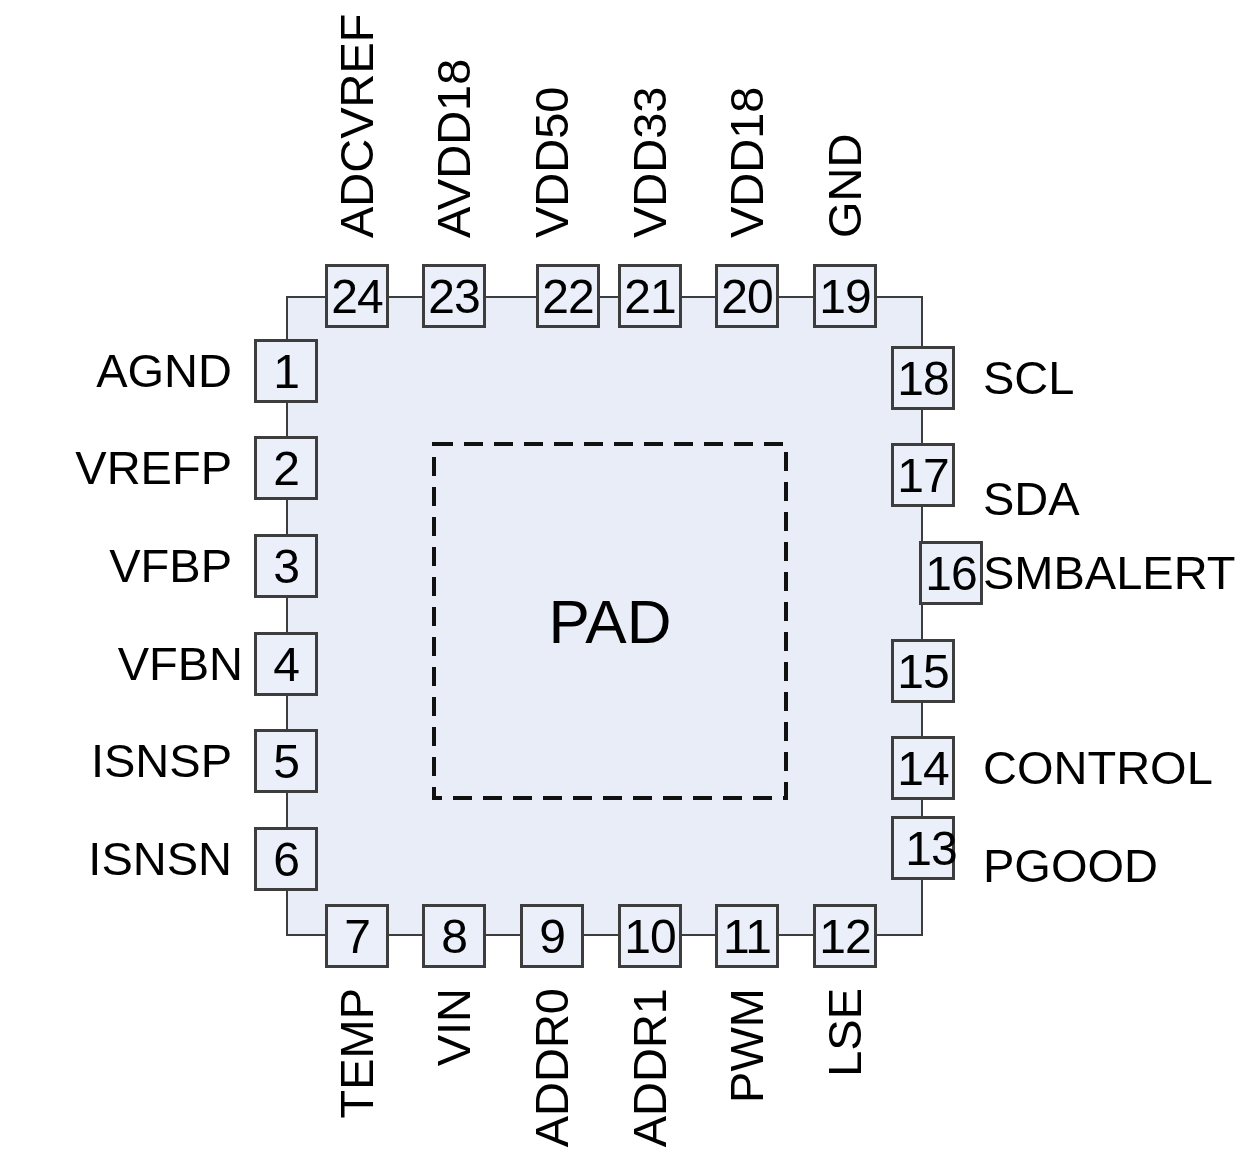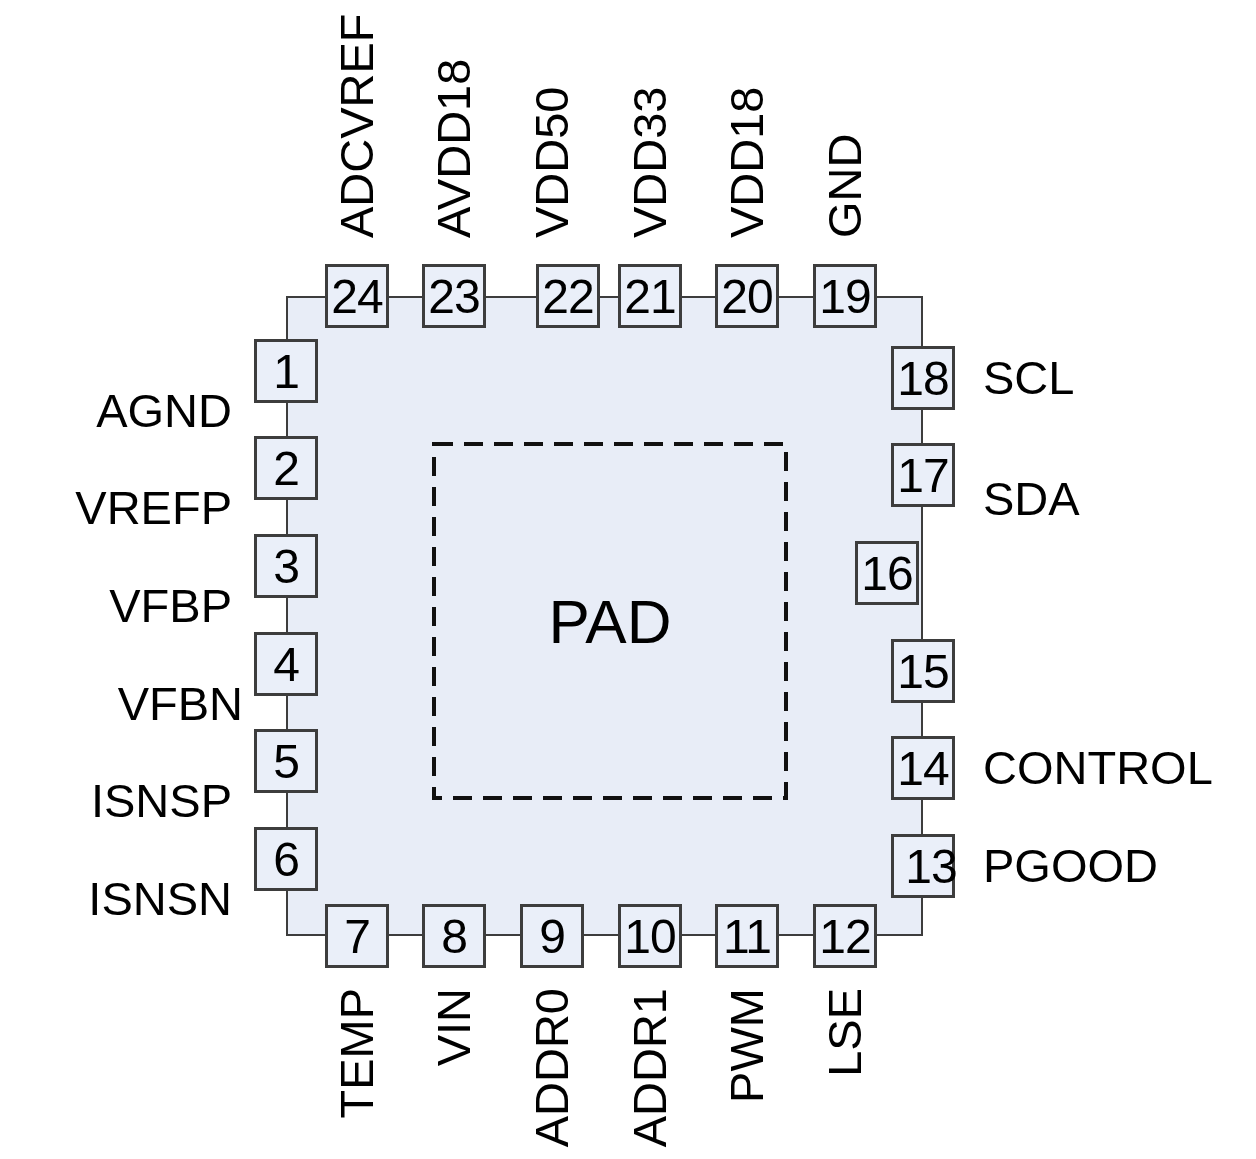--- a/index.html
+++ b/index.html
@@ -20,21 +20,21 @@
     display:flex;align-items:center;justify-content:center;
     font-size:48px;letter-spacing:-1px;z-index:3;
   }
   .pad{position:absolute;left:432px;top:442px;width:356px;height:358px;z-index:2;}
   .pad svg{position:absolute;left:0;top:0;display:block;}
   .pad-text{
     position:absolute;left:0;top:0;width:100%;height:100%;
     display:flex;align-items:center;justify-content:center;font-size:62px;
   }
   .lbl{position:absolute;font-size:47px;line-height:50px;white-space:nowrap;z-index:1;}
-  .lbl-left{left:0;width:232px;text-align:right;margin-top:40px;}
+  .lbl-left{left:0;width:232px;text-align:right;}
   .lbl-right{left:983px;}
   .lbl-top{top:188px;transform:rotate(-90deg);transform-origin:0 100%;}
   .lbl-bottom{top:988px;width:320px;text-align:right;transform:rotate(-90deg);transform-origin:100% 0;}
 </style>
 </head>
 <body>
 
 <div id="diagram" style="color: rgb(0, 0, 0);">
 
   <div class="chip-body" style="left:286px;top:296px;width:637px;height:640px;"></div>
@@ -79,19 +79,20 @@
     <div class="pin" style="left: 254px; top: 632px;">4</div>
     <div class="lbl lbl-left" style="top: 639px; padding-left: 11px;">VFBN</div>
     <div class="pin" style="left: 254px; top: 729px;">5</div>
     <div class="lbl lbl-left" style="top: 736px;">ISNSP</div>
     <div class="pin" style="left: 254px; top: 827px;">6</div>
     <div class="lbl lbl-left" style="top: 834px;">ISNSN</div>
     <div class="pin" style="left: 891px; top: 346px;">18</div>
     <div class="lbl lbl-right" style="top: 353px;">SCL</div>
     <div class="pin" style="left: 891px; top: 443px;">17</div>
     <div class="lbl lbl-right" style="top: 474px;">SDA</div>
-    <div class="pin" style="left: 855px; top: 541px;">16</div>
+    <div class="pin" style="left: 919px; top: 541px;">16</div>
+    <div class="lbl lbl-right" style="top: 548px;">SMBALERT</div>
     <div class="pin" style="left: 891px; top: 639px;">15</div>
     <div class="pin" style="left: 891px; top: 736px; text-align: right;">14</div>
     <div class="lbl lbl-right" style="top: 743px;">CONTROL</div>
-    <div class="pin" style="left: 891px; top: 834px; padding-left: 16px;">13</div>
+    <div class="pin" style="left: 891px; top: 816px; padding-left: 16px;">13</div>
     <div class="lbl lbl-right" style="top: 841px;">PGOOD</div>
   </div>
 
 </body></html>

